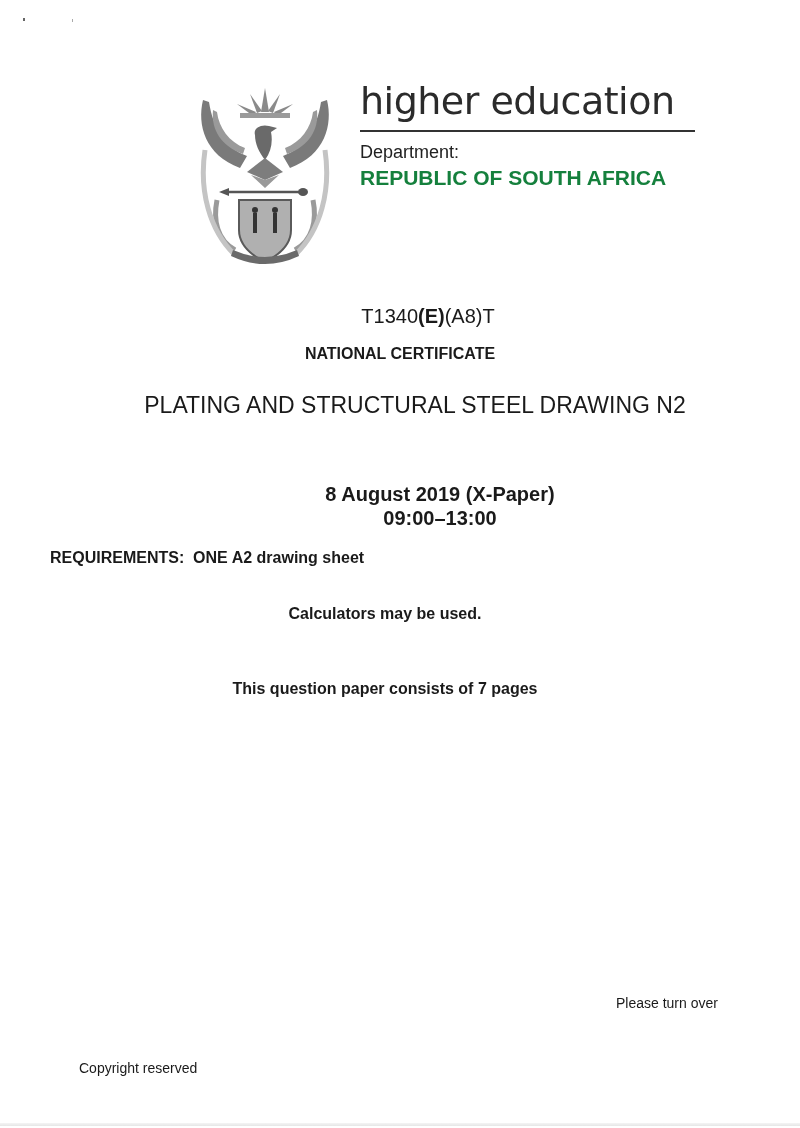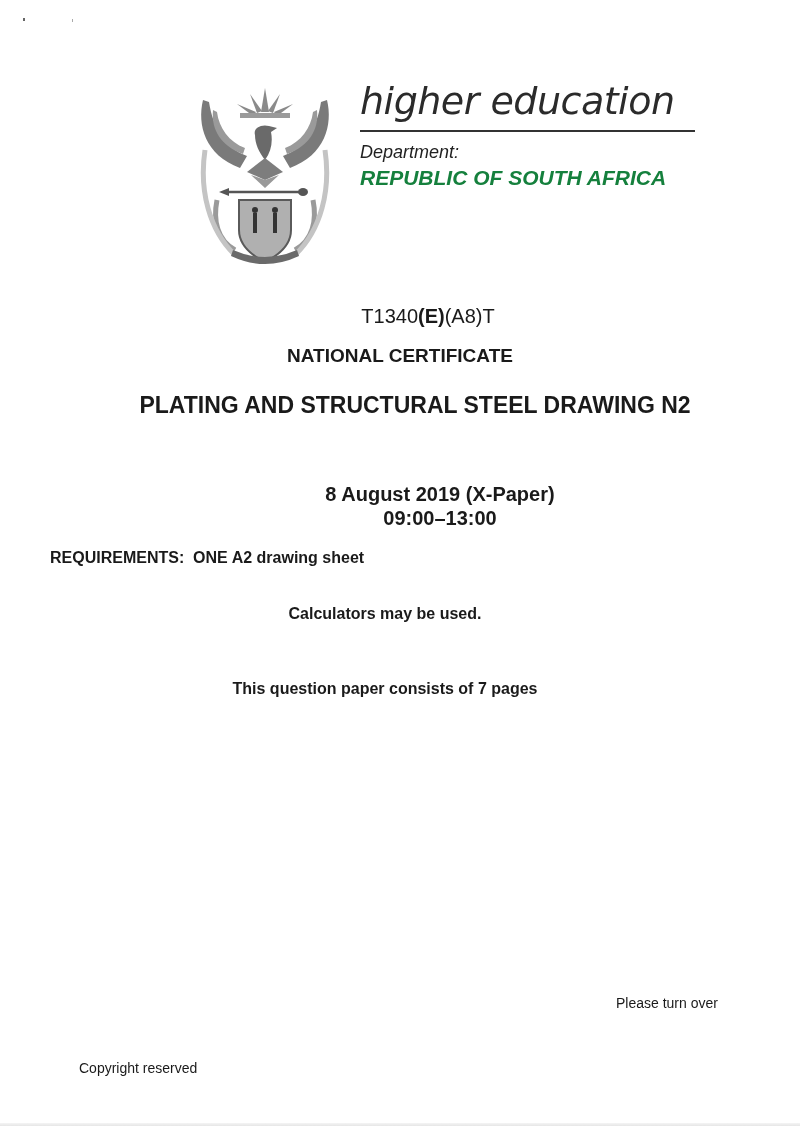--- a/index.html
+++ b/index.html
@@ -1,32 +1,32 @@
 <!DOCTYPE html>
 <html><head>
 <meta charset="utf-8">
 <style>
   html, body { margin: 0; padding: 0; background: #ffffff; }
   body { width: 800px; height: 1128px; position: relative; overflow: hidden; font-family: "Liberation Sans", sans-serif; color: #1a1a1a; }
   .page { position: absolute; left: 0; top: 0; width: 800px; height: 1128px; background: #fff; }
   .speck { position: absolute; width: 2px; height: 3px; background: #666; }
   .logo-block { position: absolute; left: 195px; top: 80px; width: 510px; height: 195px; }
   .crest { position: absolute; left: 0; top: 0; width: 140px; height: 190px; }
-  .brand { position: absolute; left: 165px; top: 0; width: 345px; font-style: italic; }
+  .brand { position: absolute; left: 165px; top: 0; width: 345px; }
   .brand-line1, .brand-line2 { font-family: "DejaVu Sans", sans-serif; font-size: 38px; line-height: 38px; color: #2b2b2b; letter-spacing: -0.5px; }
   .brand-line1 { margin-top: 2px; }
   .brand-rule { height: 2px; background: #333; margin: 10px 0 8px 0; width: 335px; }
   .dept-label, .dept-name { font-size: 18px; line-height: 25px; color: #222; }
   .country { font-size: 21px; line-height: 25px; font-weight: bold; color: #15803d; }
 
   .center { position: absolute; left: 0; width: 800px; text-align: center; }
   .code { top: 305px; font-size: 20px; margin-left: 28px; }
   .code b { font-weight: bold; }
-  .cert { top: 345px; font-size: 19px; font-weight: bold; }
-  .subject { top: 392px; font-size: 23px; font-weight: bold; left: 30px; width: 770px; }
+  .cert { top: 345px; font-size: 16px; font-weight: bold; }
+  .subject { top: 392px; font-size: 23px; font-weight: normal; left: 30px; width: 770px; }
   .subject-code { top: 440px; font-size: 20px; }
   .date { top: 482px; font-size: 20px; font-weight: bold; line-height: 24px; left: 40px; }
   .req { position: absolute; left: 50px; top: 549px; font-size: 16px; font-weight: bold; }
   .calc { top: 605px; font-size: 16px; font-weight: bold; left: -15px; }
   .pages { top: 680px; font-size: 16px; font-weight: bold; left: -15px; }
   .foot-left { position: absolute; left: 52px; top: 1060px; font-size: 14px; margin-left: 27px; }
   .foot-right { position: absolute; left: 616px; top: 995px; font-size: 14px; }
   .bottom-edge { position: absolute; left: 0; top: 1123px; width: 800px; height: 3px; background: linear-gradient(#f4f4f4, #e6e6e6); }
 </style>
 </head>

